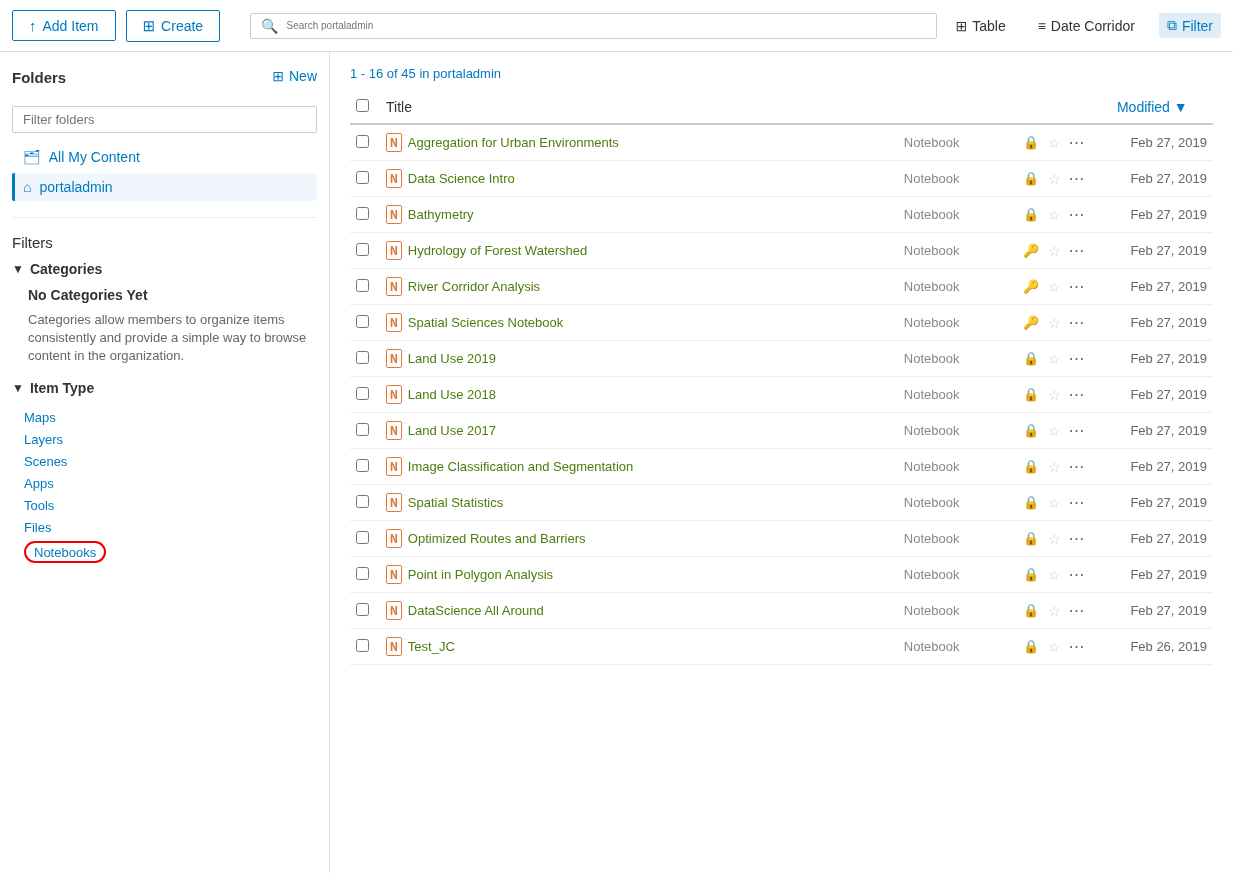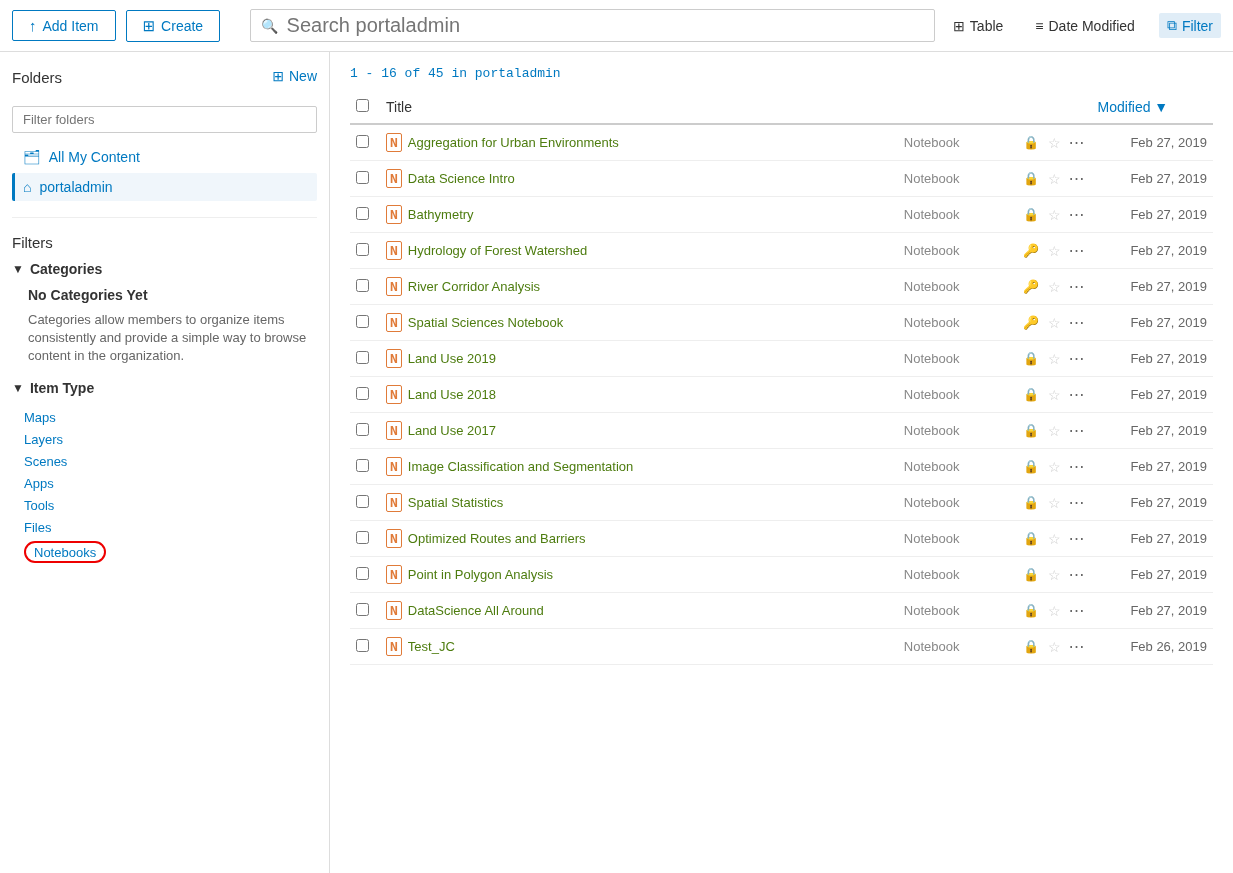--- a/index.html
+++ b/index.html
@@ -8,59 +8,59 @@
     
     .top-toolbar {
       display: flex; align-items: center; padding: 8px 12px; border-bottom: 1px solid #ddd; gap: 10px; height: 52px;
     }
     .btn-add-item, .btn-create {
       display: flex; align-items: center; gap: 6px; padding: 6px 16px; border: 1.5px solid #0079c1; background: #fff; color: #0079c1; cursor: pointer; font-size: 14px; border-radius: 2px;
     }
     .search-container {
       flex: 1; display: flex; align-items: center; margin-left: 20px; border: 1px solid #ccc; border-radius: 2px; padding: 4px 10px; gap: 8px;
     }
-    .search-input { border: none; outline: none; flex: 1; font-size: 20px; color: #666; }
+    .search-input { border: none; outline: none; flex: 1; font-size: 10px; color: #666; }
     .top-right-controls { display: flex; align-items: center; gap: 16px; margin-left: auto; }
     .ctrl-btn { display: flex; align-items: center; gap: 5px; cursor: pointer; color: #333; font-size: 14px; background: none; border: none; padding: 4px 8px; }
     .ctrl-btn.active { background: #e0edf7; color: #0079c1; border-radius: 2px; }
 
     
     .main-layout { display: flex; flex: 1; overflow: hidden; }
 
     
     .sidebar { width: 330px; min-width: 330px; border-right: 1px solid #ddd; padding: 16px 12px; overflow-y: auto; }
-    .sidebar-section-title { font-size: 15px; font-weight: normal; color: #333; margin-bottom: 10px; }
+    .sidebar-section-title { font-size: 15px; font-weight: bold; color: #333; margin-bottom: 10px; }
     .new-folder-btn { display: flex; align-items: center; gap: 5px; color: #0079c1; background: none; border: none; cursor: pointer; font-size: 14px; margin-bottom: 12px; }
     .folder-header { display: flex; align-items: center; justify-content: space-between; margin-bottom: 10px; }
     .filter-input { width: 100%; border: 1px solid #ccc; border-radius: 2px; padding: 5px 10px; font-size: 13px; color: #666; outline: none; }
     .folder-item { display: flex; align-items: center; gap: 8px; padding: 6px 8px; cursor: pointer; color: #0079c1; font-size: 14px; border-radius: 2px; margin-bottom: 2px; }
     .folder-item.active { border-left: 3px solid #0079c1; background: #f0f6fb; }
     .folder-item:not(.active) { padding-left: 11px; }
     .section-divider { margin: 16px 0; border: none; border-top: 1px solid #eee; }
     .filter-section-title { font-size: 15px; font-weight: normal; margin-bottom: 10px; }
     .collapsible-header { display: flex; align-items: center; gap: 6px; cursor: pointer; margin-bottom: 10px; font-size: 14px; font-weight: bold; }
     .collapse-arrow { font-size: 12px; }
     .no-categories-title { font-size: 14px; font-weight: bold; margin-bottom: 8px; color: #333; }
     .no-categories-desc { font-size: 13px; color: #666; line-height: 1.4; margin-bottom: 14px; }
     .setup-btn { display: block; width: 100%; text-align: center; border: 1px solid #0079c1; color: #0079c1; padding: 8px; cursor: pointer; background: #fff; border-radius: 2px; font-size: 13px; }
     .item-type-list { list-style: none; padding-left: 12px; margin-top: 8px; }
     .item-type-list li { padding: 3px 0; }
     .item-type-list li a { color: #0079c1; text-decoration: none; font-size: 13px; }
     .item-type-highlighted { display: inline-block; border: 2px solid #e00; border-radius: 50px; padding: 1px 8px; }
 
     
     .content-area { flex: 1; overflow-y: auto; padding: 0 20px; }
-    .results-summary { font-size: 13px; color: #333; margin: 14px 0 10px 0; font-family: Liberation Mono, monospace; }
+    .results-summary { font-size: 13px; color: #333; margin: 14px 0 10px 0; }
     .results-summary span { color: #0079c1; }
 
     
     .items-table { width: 100%; border-collapse: collapse; }
     .items-table th { border-bottom: 2px solid #ccc; padding: 8px 6px; text-align: left; font-size: 14px; color: #333; font-weight: normal; }
     .items-table th.title-col { width: 60%; }
-    .items-table th.modified-col { color: #0079c1; cursor: pointer; text-align: left; white-space: nowrap; }
+    .items-table th.modified-col { color: #0079c1; cursor: pointer; text-align: center; white-space: nowrap; }
     .items-table td { padding: 8px 6px; border-bottom: 1px solid #eee; vertical-align: middle; font-size: 13px; }
     .item-title-link { color: #4d7c0f; text-decoration: none; font-size: 13px; }
     .item-type-badge { color: #888; font-size: 13px; }
     .item-actions { display: flex; align-items: center; gap: 8px; justify-content: flex-end; }
     .modified-date { color: #666; font-size: 13px; text-align: right; white-space: nowrap; }
     .checkbox-col { width: 30px; }
     .title-inner { display: flex; align-items: center; gap: 6px; }
     .notebook-icon { color: #e07b39; font-size: 13px; font-weight: bold; border: 1px solid #e07b39; padding: 1px 3px; border-radius: 2px; font-family: monospace; }
     .sort-arrow { color: #0079c1; }
     .icon-lock { font-size: 13px; color: #999; }
@@ -83,21 +83,21 @@
     <span style="color:#999;">🔍</span>
     <input class="search-input" type="text" placeholder="Search portaladmin" style="">
   </div>
   <div class="top-right-controls">
     <button class="ctrl-btn">
       <span>⊞</span>
       <span>Table</span>
     </button>
     <button class="ctrl-btn">
       <span>≡</span>
-      <span>Date Modified</span>
+      <span>Date Corridor</span>
     </button>
     <button class="ctrl-btn active">
       <span>⧉</span>
       <span>Filter</span>
     </button>
   </div>
 </div>
 
 <div class="main-layout">
 

